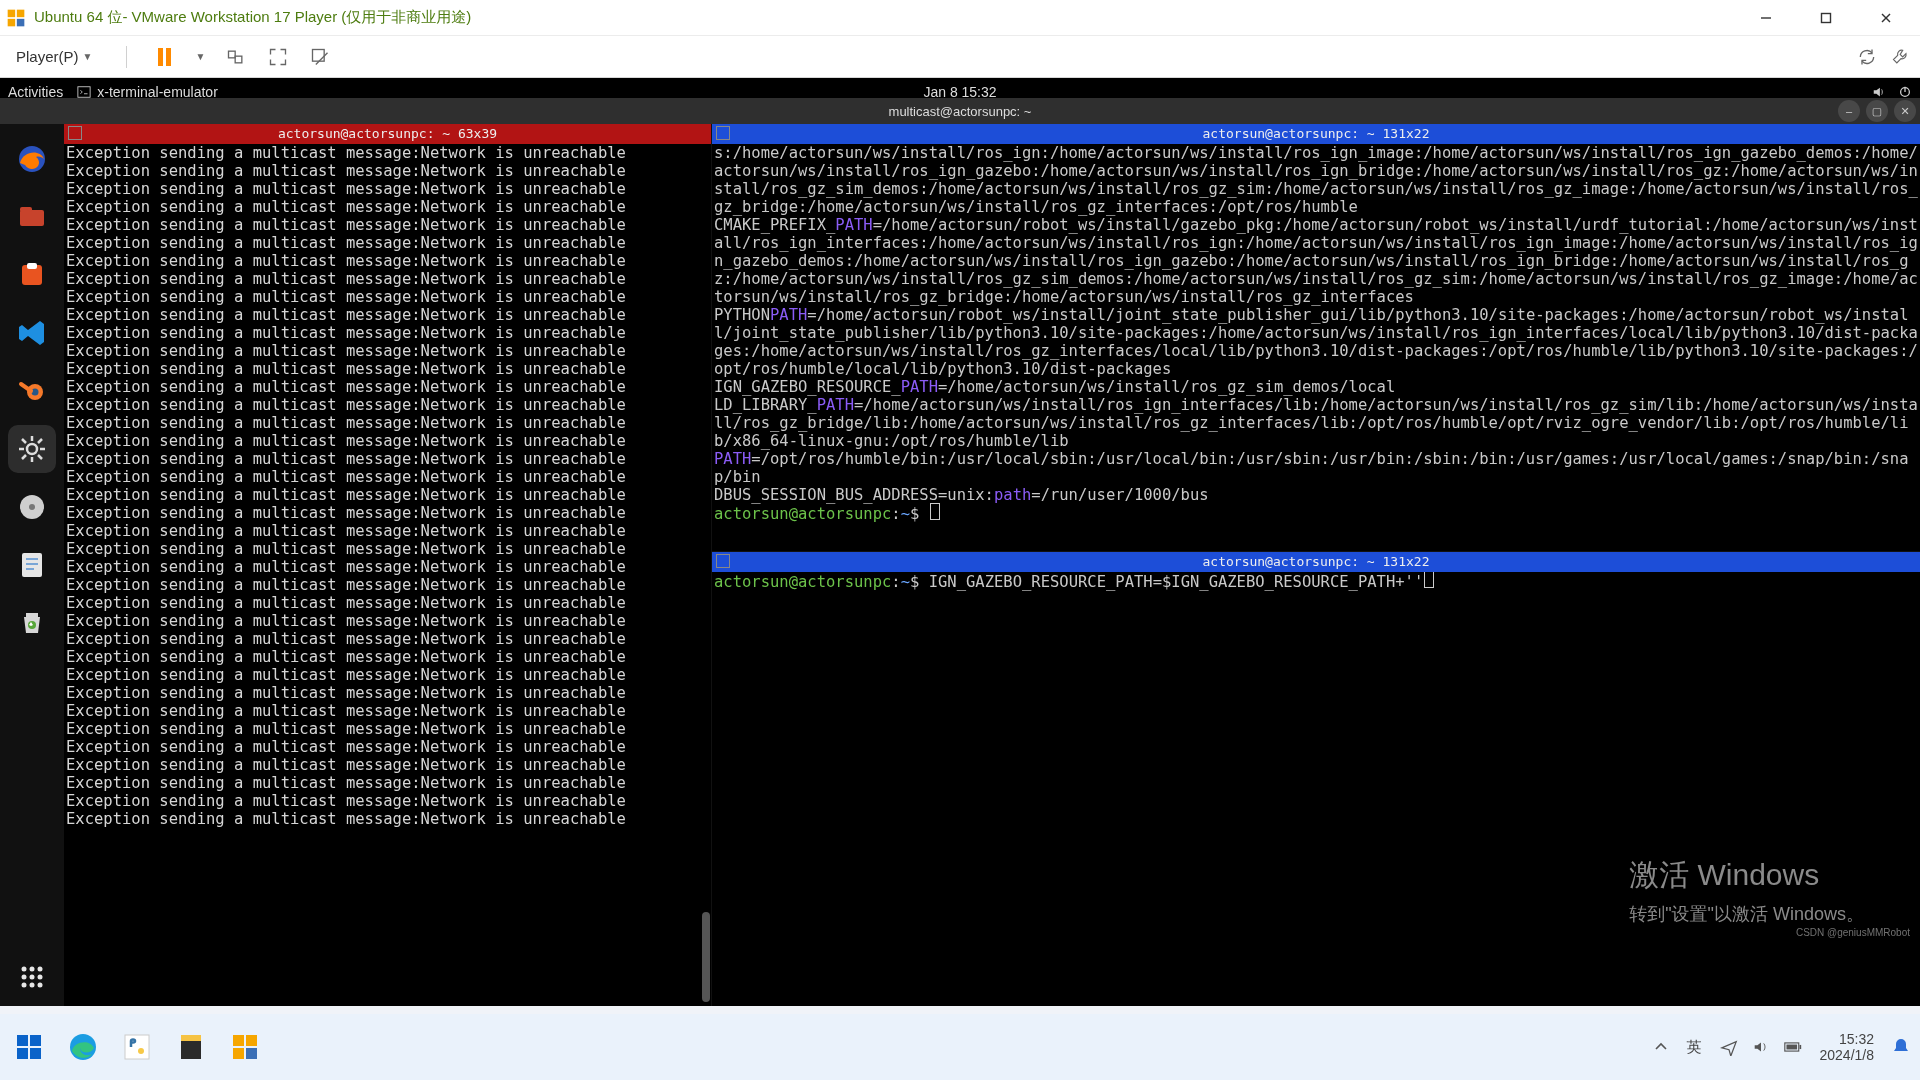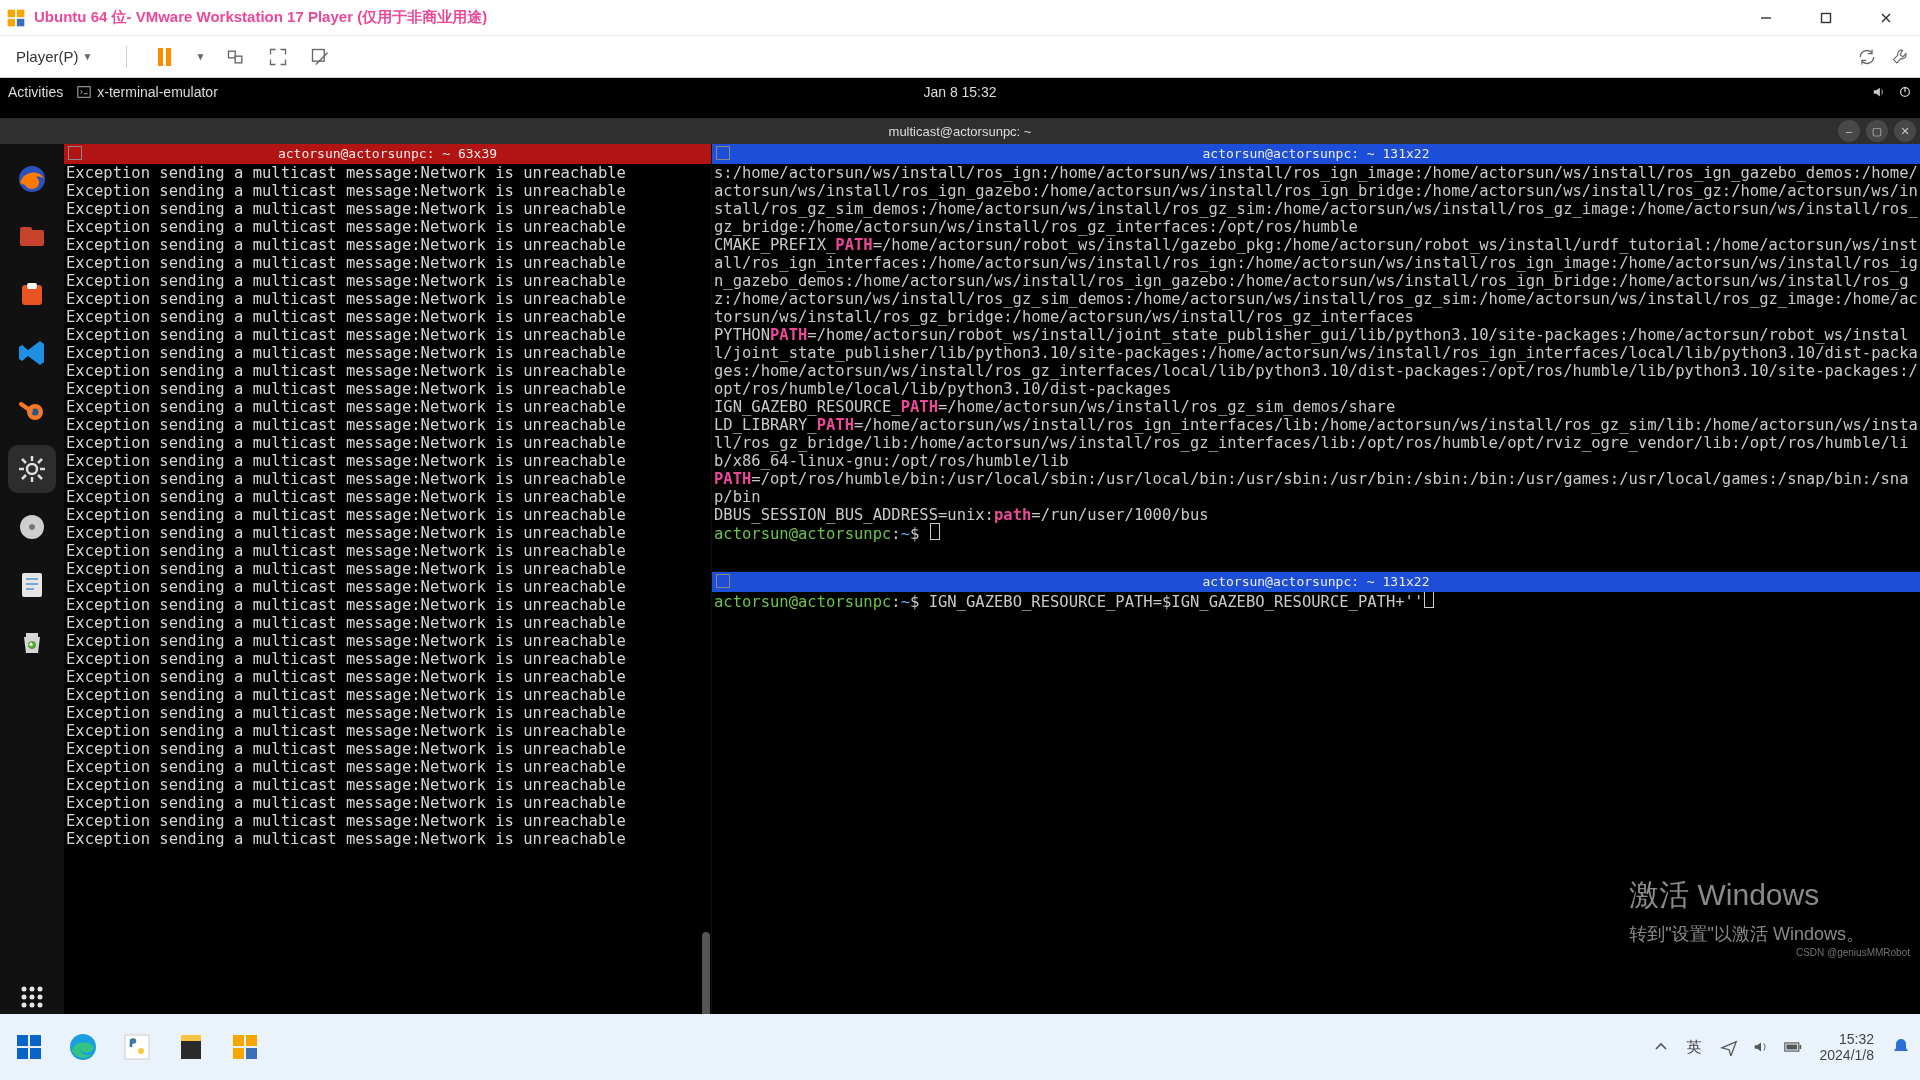--- a/index.html
+++ b/index.html
@@ -3,39 +3,39 @@
 <meta charset="utf-8">
 <style>
 * { margin: 0; padding: 0; box-sizing: border-box; }
 html, body { width: 1920px; height: 1080px; overflow: hidden; font-family: "Segoe UI", Arial, sans-serif; }
 body { background: #f0f3f8; position: relative; font-size: 14px; }
 
 
 .win-titlebar { height: 36px; background: #fff; display:flex; align-items:center; padding:0 4px 0 6px; border-bottom:1px solid #ececec;}
 .win-titlebar .vmicon { width:20px; height:20px; margin-right:8px; display:inline-block; position:relative;}
 .win-titlebar .vmicon svg{width:20px;height:20px;}
-.win-title { font-size:15px; color:#ec4899; flex:0 0 auto;font-weight:bold;}
+.win-title { font-size:15px; color:#4d7c0f; flex:0 0 auto;}
 .win-spacer { flex:1 1 auto; }
 .win-btn { width:60px; height:36px; display:flex; align-items:center; justify-content:center; color:#555;}
 .win-btn svg{width:14px;height:14px;}
 
 
 .vm-toolbar { height:42px; background:#fff; display:flex; align-items:center; padding:0 8px; gap:20px; border-bottom:1px solid #d7d7d7;}
 .vm-toolbar .menu-item{ font-size:15px; color:#333; padding:4px 8px; display:flex; align-items:center; gap:4px;}
 .vm-toolbar .chev { font-size:10px; color:#666;}
 .vm-sep{ width:1px; height:22px; background:#d0d0d0; margin:0 6px;}
 .vm-icon{ width:22px; height:22px; display:flex; align-items:center; justify-content:center;}
 .vm-icon.pause { color:#ff8a00; font-weight:bold; font-size:18px; position:relative;}
 .vm-icon.pause .bars{display:flex; gap:3px;}
 .vm-icon.pause .bars span{display:block;width:5px;height:18px;background:#ff8a00;}
 .vm-glyph{ color:#666; }
 .vm-right { margin-left:auto; display:flex; gap:12px; align-items:center;}
 
 
-.gnome { background:#000; height:40px; position:relative; color:#ddd; font-size:14px; }
+.gnome { background:#000; height:20px; position:relative; color:#ddd; font-size:14px; }
 .gnome .left{position:absolute; left:8px; top:0; height:28px; display:flex; align-items:center; gap:14px;}
 .gnome .center{position:absolute; left:50%; transform:translateX(-50%); top:0; height:28px; display:flex; align-items:center;}
 .gnome .right{position:absolute; right:8px; top:0; height:28px; display:flex; align-items:center; gap:12px;}
 .gnome .small-ico{width:14px;height:14px;fill:#ccc;}
 .gnome .termapp{display:flex;align-items:center;gap:6px;}
 
 
 .gnome-wm-title{height:26px;background:#2f2f2f;color:#ddd;display:flex;align-items:center;justify-content:center;position:relative;font-size:13px;}
 .gnome-wm-title .wm-ctl{position:absolute;right:4px;top:2px;display:flex;gap:6px;}
 .gnome-wm-title .wm-btn{width:22px;height:22px;border-radius:50%;background:#484848;display:flex;align-items:center;justify-content:center;color:#ccc;font-size:11px;}
@@ -56,21 +56,21 @@
 .pane-head .pn-ico{position:absolute;left:4px;top:2px;width:14px;height:14px;border:1px solid #888;}
 .pane-body{flex:1; background:#000; color:#ddd; overflow:hidden; padding:0 2px; position:relative;}
 .pane-body .line{white-space:pre; color:#d6d6d6;}
 .pane-left{ width:648px; border-right:1px solid #111;}
 .pane-left .pane-head{ background:#b21414;}
 .pane-rights{ flex:1; display:flex; flex-direction:column;}
 .pane-right-top{ flex: 0 0 428px; border-bottom:1px solid #111;}
 .pane-right-bottom{ flex:1;}
 
 .wrap{white-space:pre-wrap; word-break:break-all; color:#c9c9c9;}
-.kword{color:#ec4899;font-weight:bold;}
+.kword{color:#8b5cf6;}
 .prompt-user{color:#6cc24a;}
 .prompt-path{color:#6aa6ff;}
 .cursor{display:inline-block;width:8px;height:15px;outline:1px solid #ccc; margin-left:2px;}
 
 .scrollbar{position:absolute; right:0; top:0; bottom:0; width:10px;}
 .scrollbar .thumb{position:absolute; left:1px; right:1px; bottom:4px; height:90px; background:#555; border-radius:4px;}
 
 
 .win-taskbar{position:absolute; left:0; right:0; bottom:0; height:66px; background:#eaf2fb; display:flex; align-items:center; padding:0 10px;}
 .win-taskbar .tb-left{display:flex; gap:16px; align-items:center;}
@@ -343,21 +343,21 @@
 
       <div class="pane pane-right-top">
         <div class="pane-head">
           <span class="pn-ico"></span>
           <span>actorsun@actorsunpc: ~ 131x22</span>
         </div>
         <div class="pane-body" id="top-body">
             <div class="wrap"><span>s:/home/actorsun/ws/install/ros_ign:/home/actorsun/ws/install/ros_ign_image:/home/actorsun/ws/install/ros_ign_gazebo_demos:/home/actorsun/ws/install/ros_ign_gazebo:/home/actorsun/ws/install/ros_ign_bridge:/home/actorsun/ws/install/ros_gz:/home/actorsun/ws/install/ros_gz_sim_demos:/home/actorsun/ws/install/ros_gz_sim:/home/actorsun/ws/install/ros_gz_image:/home/actorsun/ws/install/ros_gz_bridge:/home/actorsun/ws/install/ros_gz_interfaces:/opt/ros/humble</span></div>
             <div class="wrap"><span>CMAKE_PREFIX_</span><span class="kword">PATH</span><span>=/home/actorsun/robot_ws/install/gazebo_pkg:/home/actorsun/robot_ws/install/urdf_tutorial:/home/actorsun/ws/install/ros_ign_interfaces:/home/actorsun/ws/install/ros_ign:/home/actorsun/ws/install/ros_ign_image:/home/actorsun/ws/install/ros_ign_gazebo_demos:/home/actorsun/ws/install/ros_ign_gazebo:/home/actorsun/ws/install/ros_ign_bridge:/home/actorsun/ws/install/ros_gz:/home/actorsun/ws/install/ros_gz_sim_demos:/home/actorsun/ws/install/ros_gz_sim:/home/actorsun/ws/install/ros_gz_image:/home/actorsun/ws/install/ros_gz_bridge:/home/actorsun/ws/install/ros_gz_interfaces</span></div>
             <div class="wrap"><span>PYTHON</span><span class="kword">PATH</span><span>=/home/actorsun/robot_ws/install/joint_state_publisher_gui/lib/python3.10/site-packages:/home/actorsun/robot_ws/install/joint_state_publisher/lib/python3.10/site-packages:/home/actorsun/ws/install/ros_ign_interfaces/local/lib/python3.10/dist-packages:/home/actorsun/ws/install/ros_gz_interfaces/local/lib/python3.10/dist-packages:/opt/ros/humble/lib/python3.10/site-packages:/opt/ros/humble/local/lib/python3.10/dist-packages</span></div>
-            <div class="wrap"><span>IGN_GAZEBO_RESOURCE_</span><span class="kword">PATH</span><span>=/home/actorsun/ws/install/ros_gz_sim_demos/share</span></div>
+            <div class="wrap"><span>IGN_GAZEBO_RESOURCE_</span><span class="kword">PATH</span><span>=/home/actorsun/ws/install/ros_gz_sim_demos/local</span></div>
             <div class="wrap"><span>LD_LIBRARY_</span><span class="kword">PATH</span><span>=/home/actorsun/ws/install/ros_ign_interfaces/lib:/home/actorsun/ws/install/ros_gz_sim/lib:/home/actorsun/ws/install/ros_gz_bridge/lib:/home/actorsun/ws/install/ros_gz_interfaces/lib:/opt/ros/humble/opt/rviz_ogre_vendor/lib:/opt/ros/humble/lib/x86_64-linux-gnu:/opt/ros/humble/lib</span></div>
             <div class="wrap"><span class="kword">PATH</span><span>=/opt/ros/humble/bin:/usr/local/sbin:/usr/local/bin:/usr/sbin:/usr/bin:/sbin:/bin:/usr/games:/usr/local/games:/snap/bin:/snap/bin</span></div>
             <div class="wrap"><span>DBUS_SESSION_BUS_ADDRESS=unix:</span><span class="kword">path</span><span>=/run/user/1000/bus</span></div>
             <div class="wrap"><span class="prompt-user">actorsun@actorsunpc</span>:<span class="prompt-path">~</span>$ <span class="cursor"></span></div>
           </div>
       </div>
 
       <div class="pane pane-right-bottom">
         <div class="pane-head">
           <span class="pn-ico"></span>

